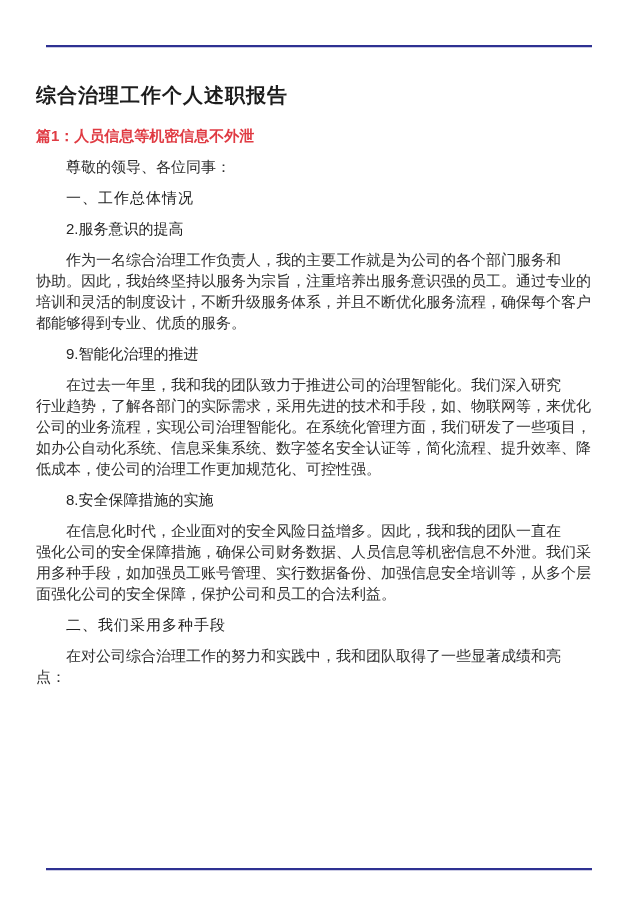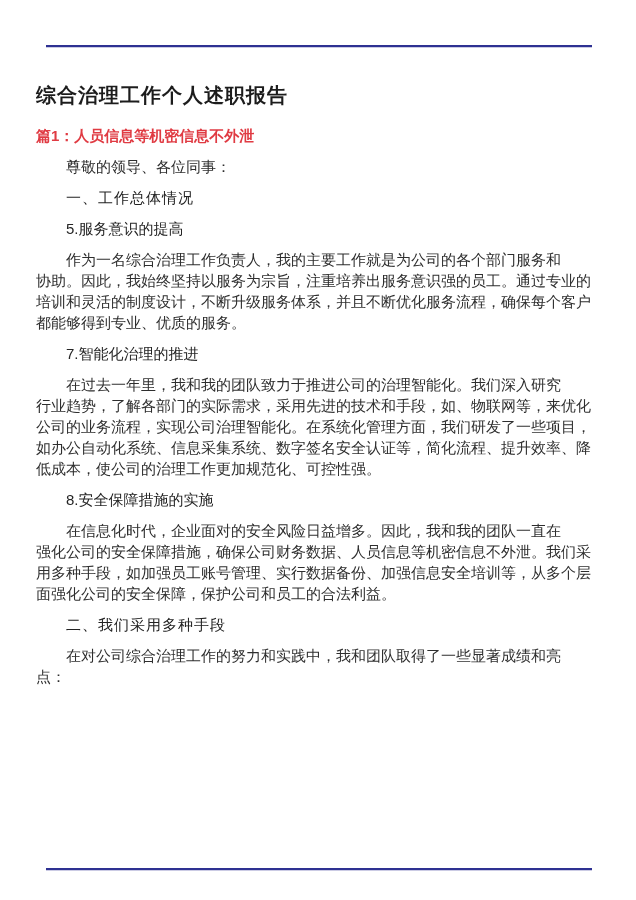--- a/index.html
+++ b/index.html
@@ -78,23 +78,23 @@
   <div class="rule rule-top"></div>
 
   <div class="doc">
     <h1 class="doc-title">综合治理工作个人述职报告</h1>
 
     <h2 class="red-heading">篇1：人员信息等机密信息不外泄</h2>
 
     <div class="doc-body">
         <p class="para">尊敬的领导、各位同事：</p>
         <p class="heading1">一、工作总体情况</p>
-        <p class="heading2">5.服务意识的提高</p>
+        <p class="heading2">2.服务意识的提高</p>
         <p class="para">作为一名综合治理工作负责人，我的主要工作就是为公司的各个部门服务和<br>协助。因此，我始终坚持以服务为宗旨，注重培养出服务意识强的员工。通过专业的培训和灵活的制度设计，不断升级服务体系，并且不断优化服务流程，确保每个客户都能够得到专业、优质的服务。</p>
-        <p class="heading2">7.智能化治理的推进</p>
+        <p class="heading2">9.智能化治理的推进</p>
         <p class="para">在过去一年里，我和我的团队致力于推进公司的治理智能化。我们深入研究<br>行业趋势，了解各部门的实际需求，采用先进的技术和手段，如、物联网等，来优化公司的业务流程，实现公司治理智能化。在系统化管理方面，我们研发了一些项目，如办公自动化系统、信息采集系统、数字签名安全认证等，简化流程、提升效率、降低成本，使公司的治理工作更加规范化、可控性强。</p>
         <p class="heading2">8.安全保障措施的实施</p>
         <p class="para">在信息化时代，企业面对的安全风险日益增多。因此，我和我的团队一直在<br>强化公司的安全保障措施，确保公司财务数据、人员信息等机密信息不外泄。我们采用多种手段，如加强员工账号管理、实行数据备份、加强信息安全培训等，从多个层面强化公司的安全保障，保护公司和员工的合法利益。</p>
         <p class="heading1">二、我们采用多种手段</p>
         <p class="para">在对公司综合治理工作的努力和实践中，我和团队取得了一些显著成绩和亮<br>点：</p>
       </div>
   </div>
 
   <div class="rule rule-bottom"></div>
 </div>

